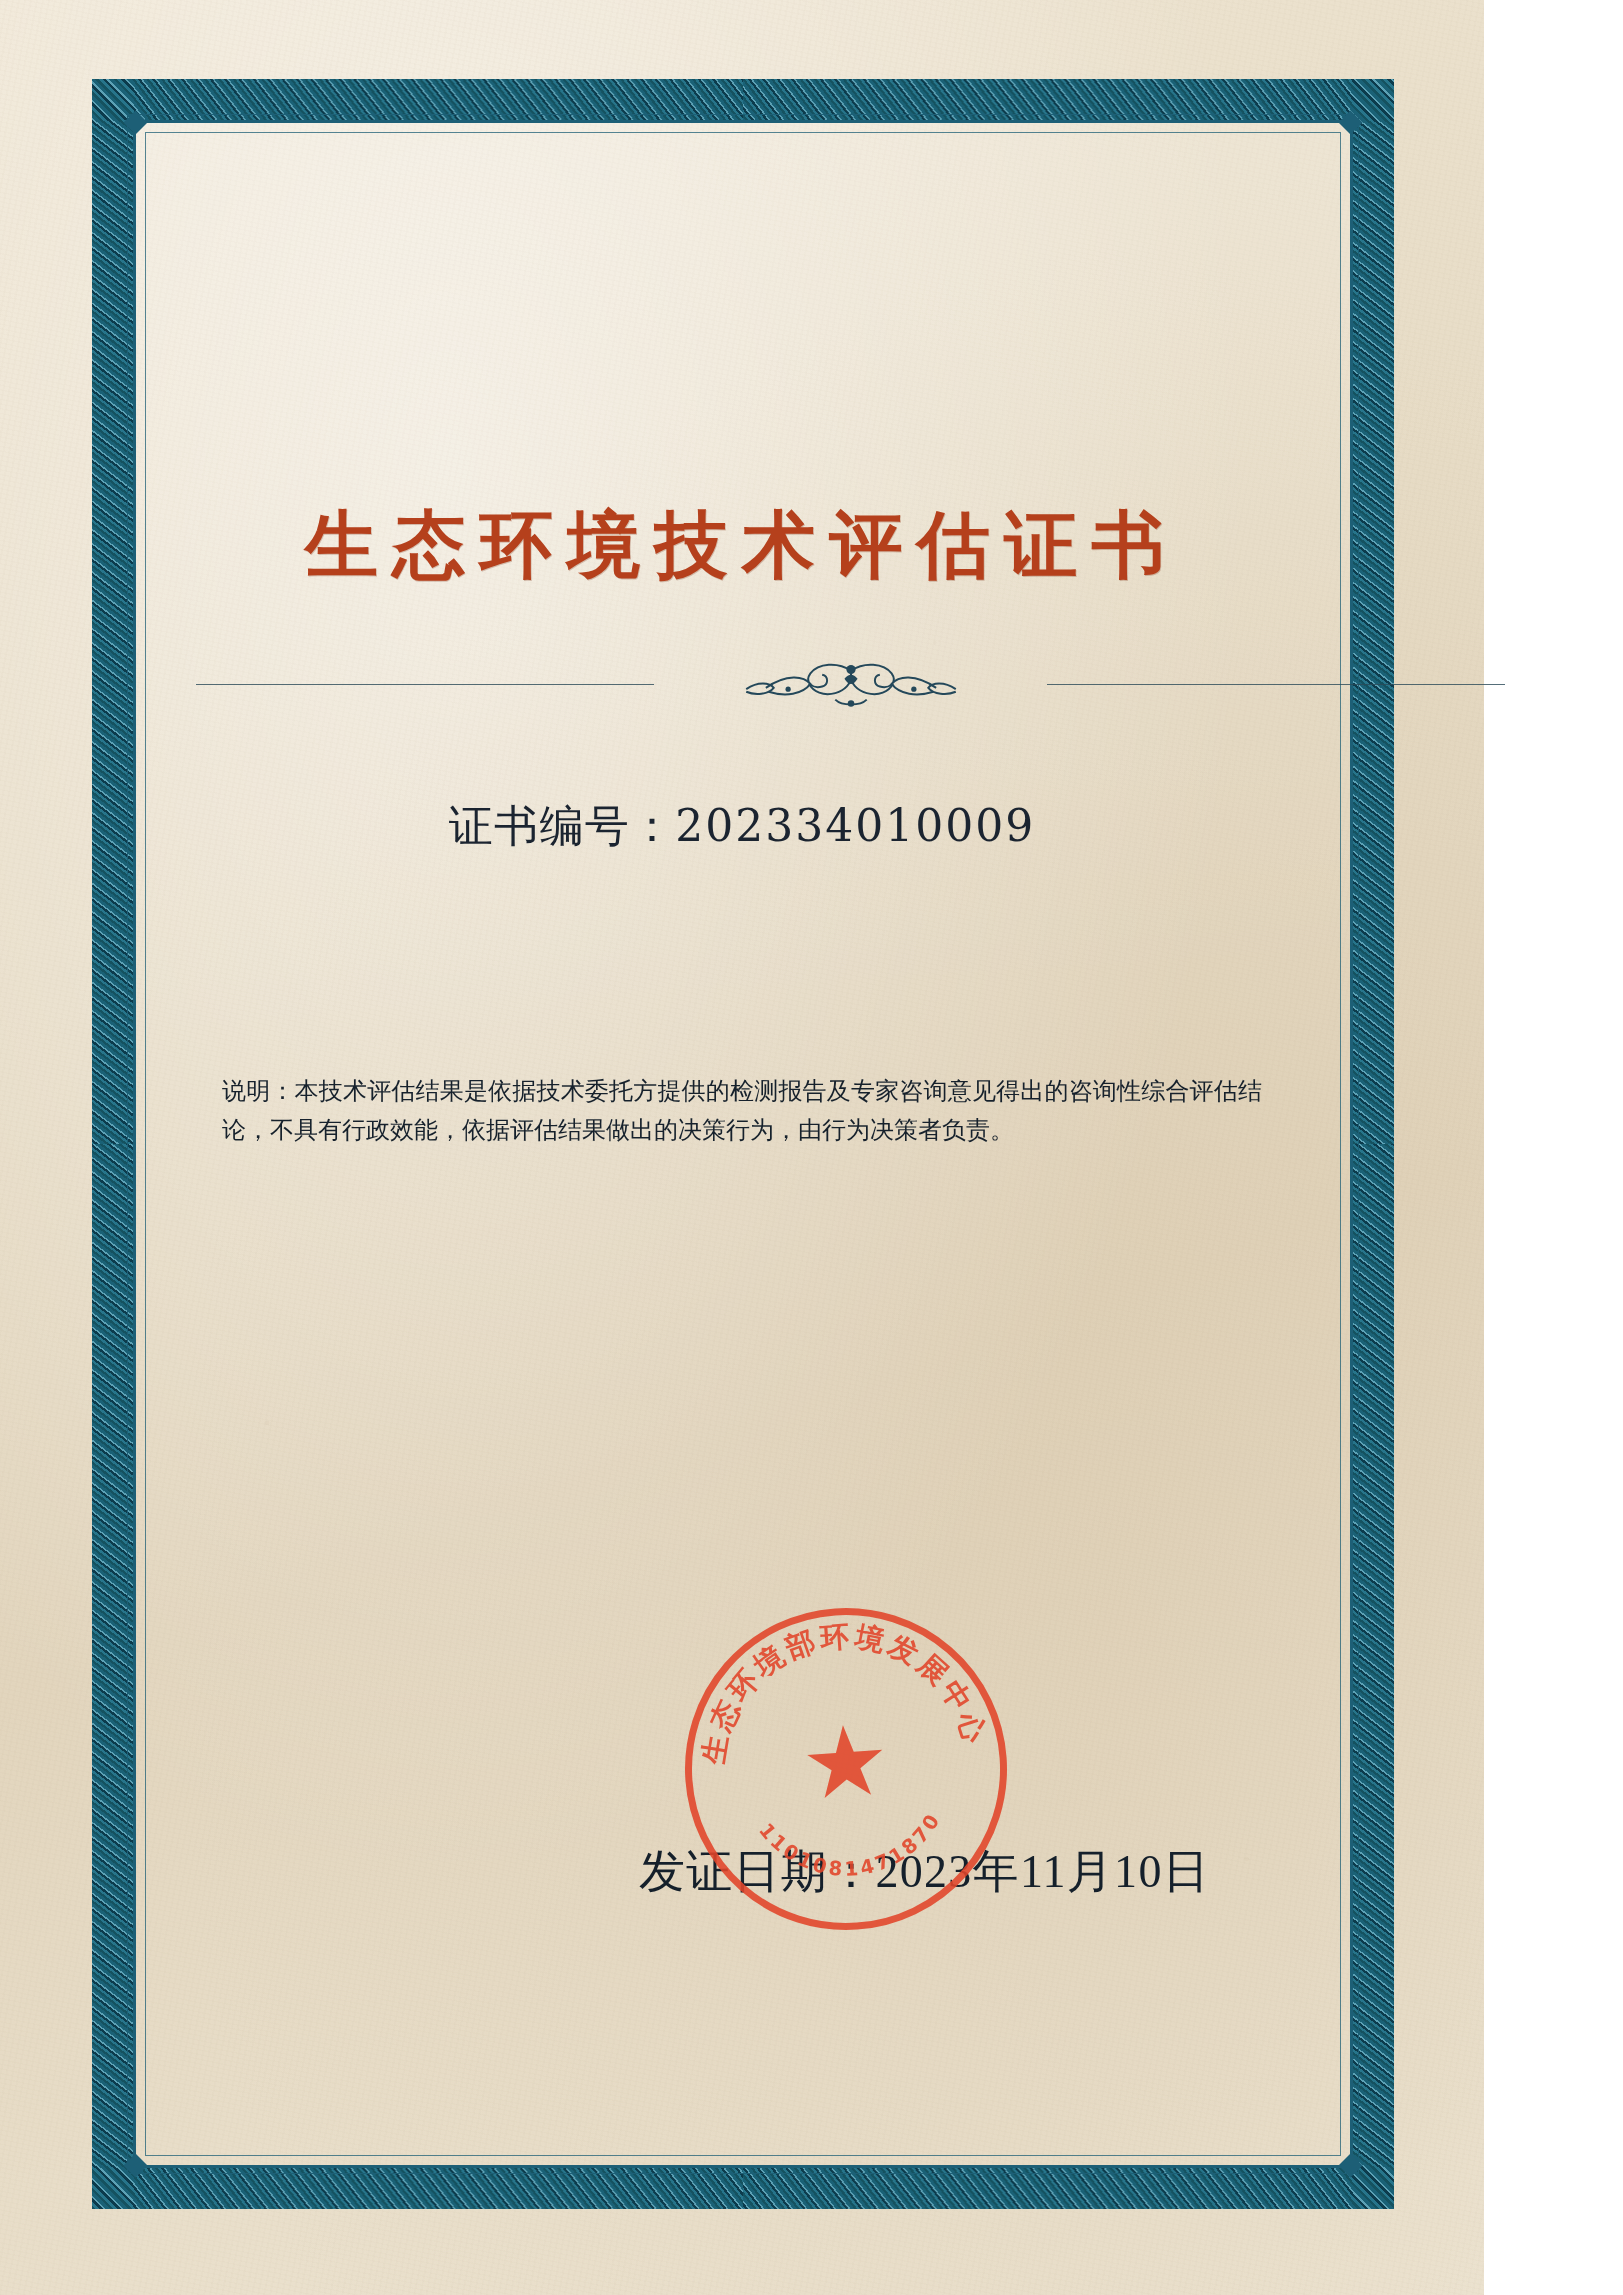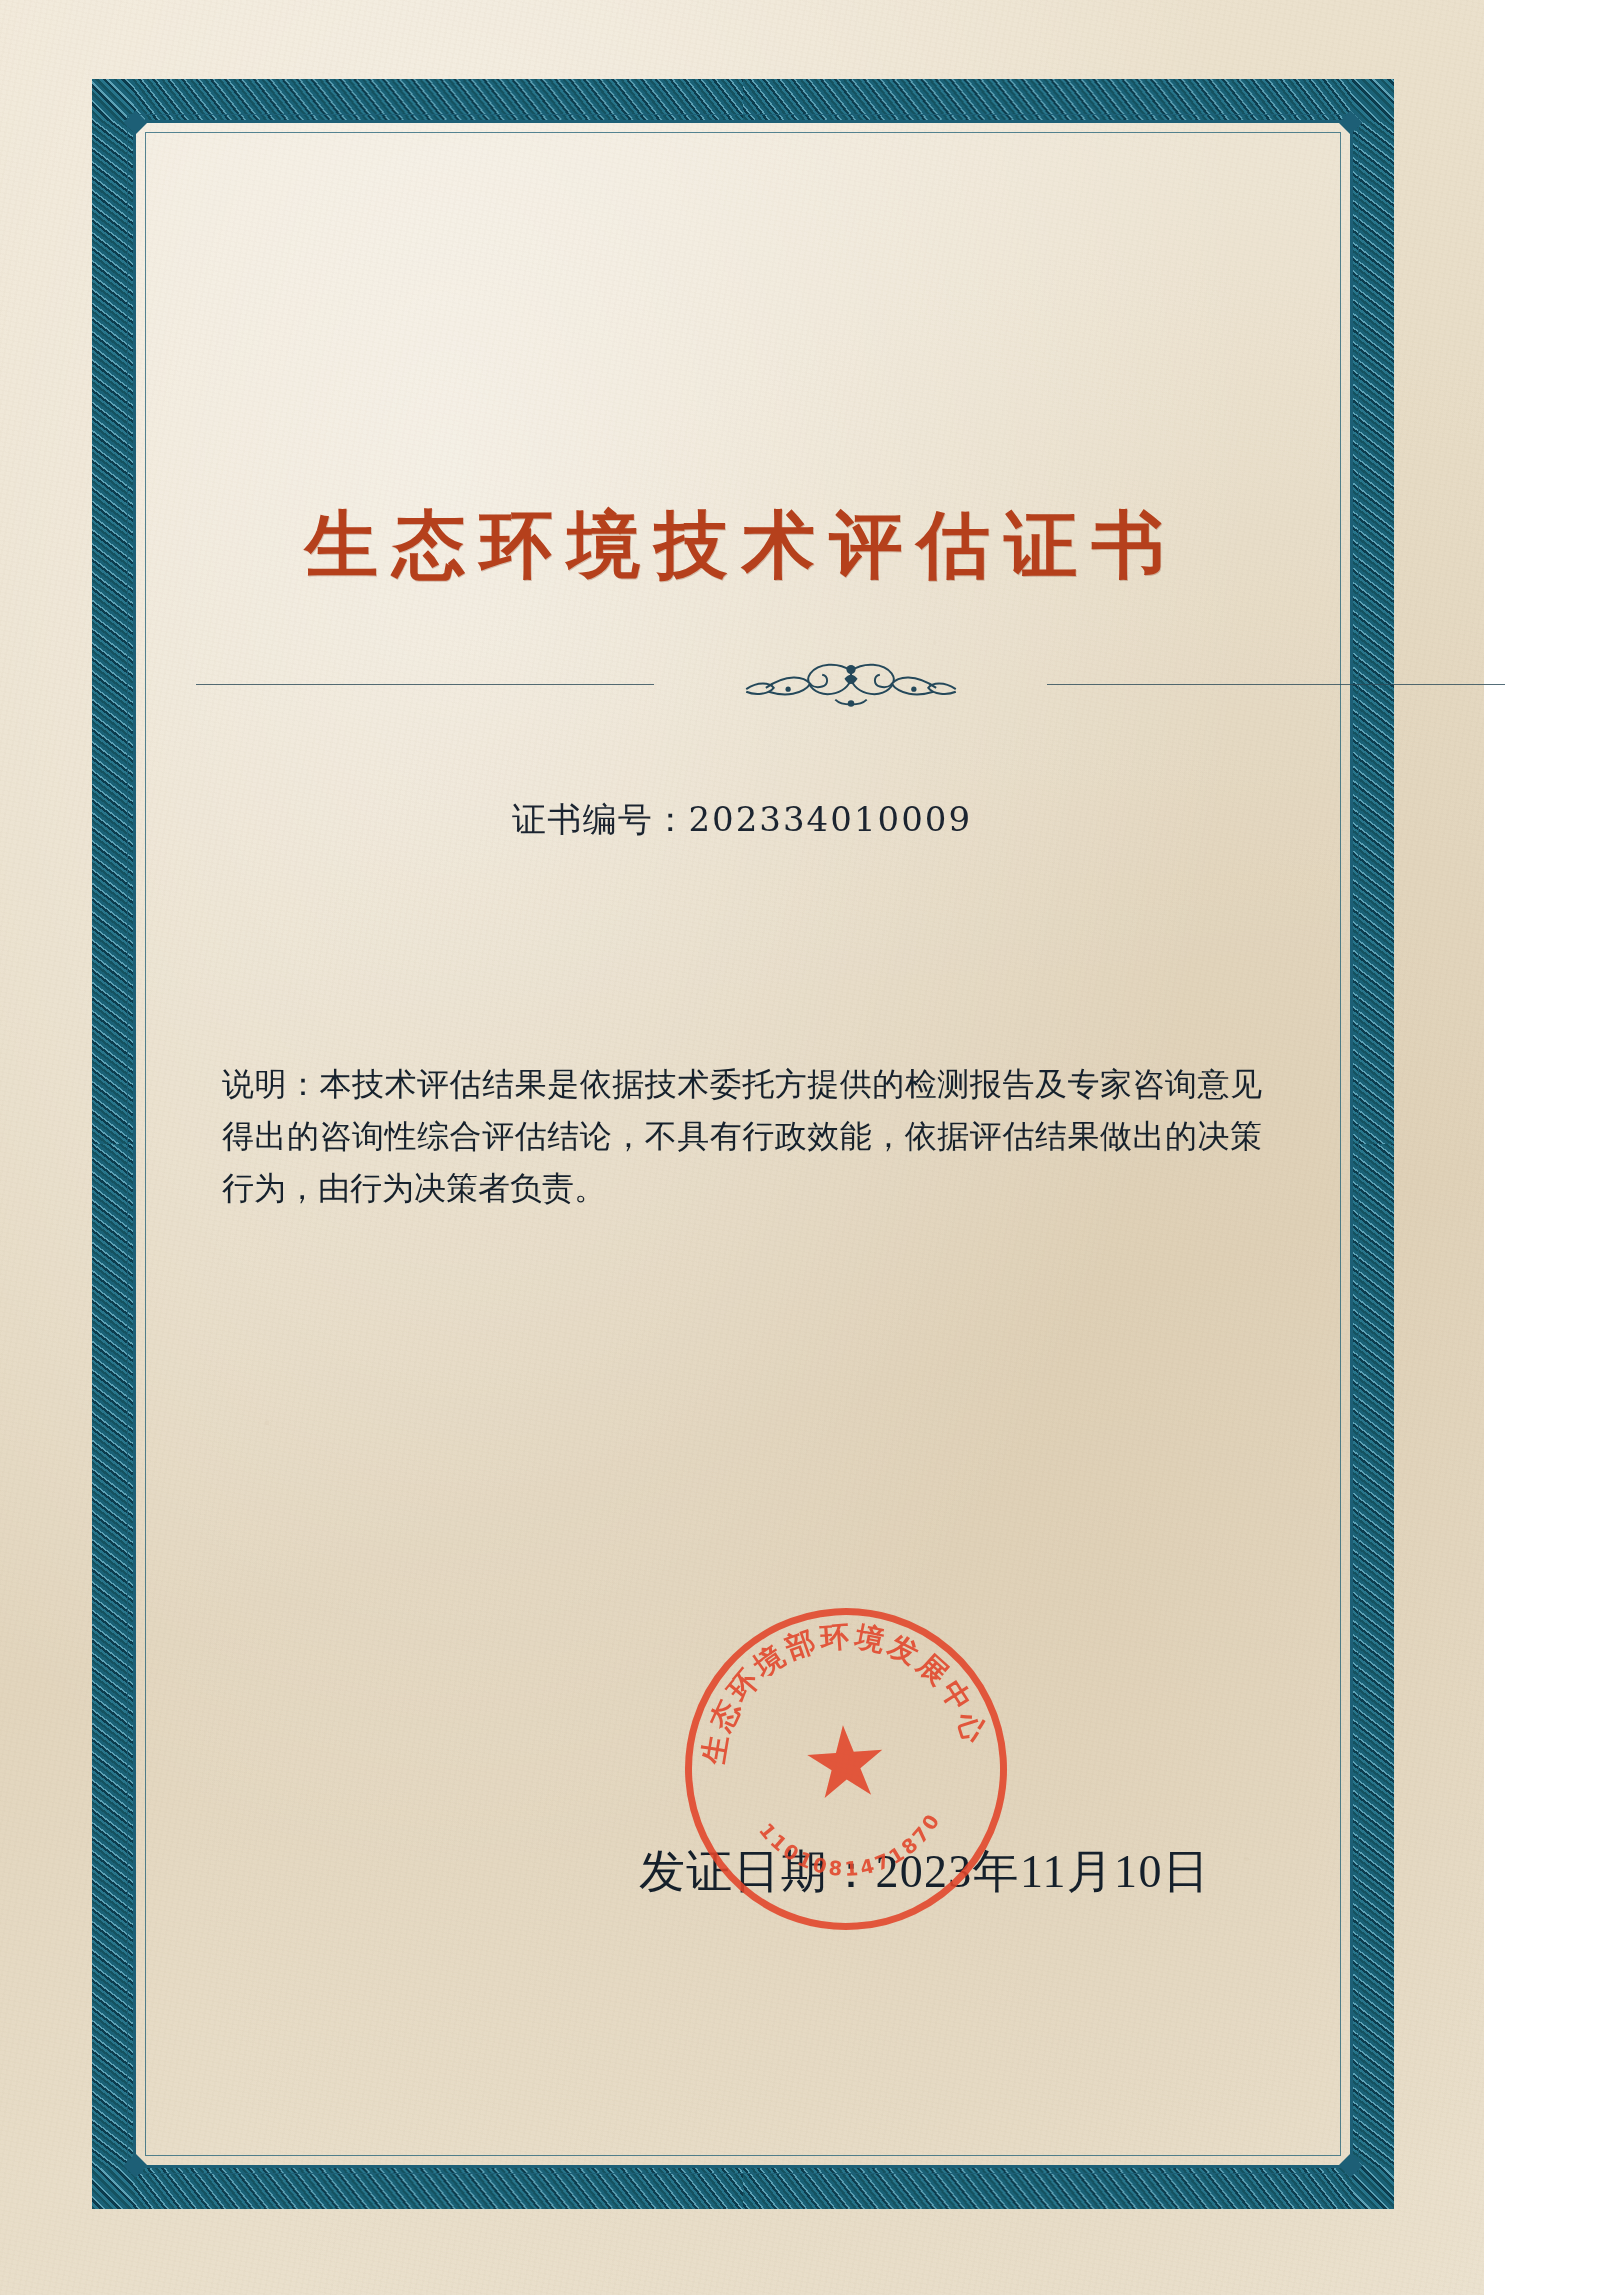--- a/index.html
+++ b/index.html
@@ -157,41 +157,41 @@
     top: 0;
     transform: translateX(-50%);
     width: 406px;
     height: 59px;
   }
 
   .cert-no {
     margin-top: 79px;
     text-align: center;
     font-family: "DejaVu Serif", serif;
-    font-size: 34px;
+    font-size: 44px;
     color: #1b2430;
     letter-spacing: 1.3px;
   }
   .cert-no .num { letter-spacing: 2px; }
 
   .body-text {
     margin: 92px 72px 0 72px;
     font-family: "DejaVu Sans", sans-serif;
     font-weight: 700;
     font-size: 39px;
     line-height: 1.65;
     color: #14202c;
     text-indent: 79px;
     letter-spacing: 0.7px;
   }
 
   .note {
     margin: 216px 26px 0 26px;
     font-family: "DejaVu Serif", serif;
-    font-size: 32px;
+    font-size: 24px;
     line-height: 1.62;
     color: #16212c;
     text-align: justify;
   }
 
   .issue-date {
     position: absolute;
     right: 78px;
     bottom: 196px;
     font-family: Liberation Serif, serif;

